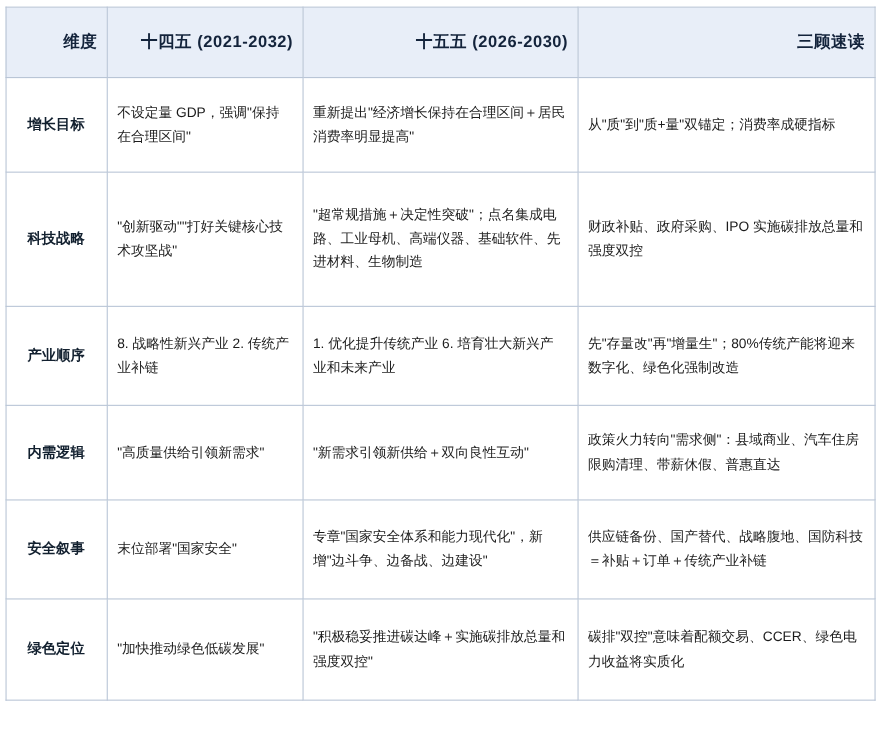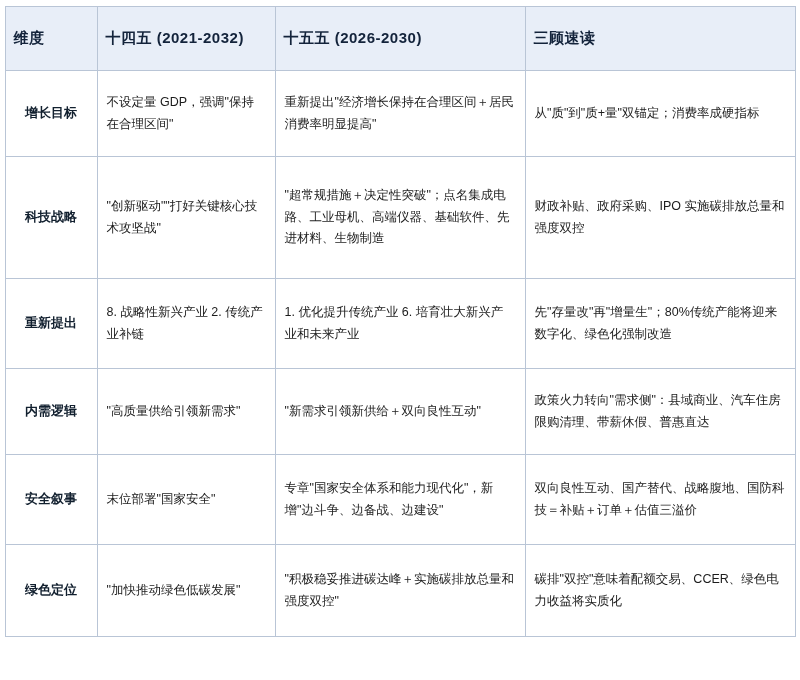--- a/index.html
+++ b/index.html
@@ -28,21 +28,21 @@
   table.compare th,
   table.compare td {
     border: 1px solid #b9c5d6;
     vertical-align: middle;
     box-sizing: border-box;
   }
   table.compare thead th {
     background: #e8eef8;
     font-size: 15px;
     font-weight: bold;
-    text-align: left;
+    text-align: right;
     height: 64px;
     padding: 6px 8px;
     letter-spacing: 0.5px;
     color: #13233b;
   }
   col.c0 { width: 92px; }
   col.c1 { width: 178px; }
   col.c2 { width: 250px; }
   col.c3 { width: 270px; }
 
@@ -92,36 +92,36 @@
         <td>重新提出"经济增长保持在合理区间＋居民消费率明显提高"</td>
         <td>从"质"到"质+量"双锚定；消费率成硬指标</td>
       </tr>
       <tr class="r1">
         <td class="dim">科技战略</td>
         <td>"创新驱动""打好关键核心技术攻坚战"</td>
         <td>"超常规措施＋决定性突破"；点名集成电路、工业母机、高端仪器、基础软件、先进材料、生物制造</td>
         <td>财政补贴、政府采购、IPO 实施碳排放总量和强度双控</td>
       </tr>
       <tr class="r2">
-        <td class="dim">重新提出</td>
+        <td class="dim">产业顺序</td>
         <td>8. 战略性新兴产业 2. 传统产业补链</td>
         <td>1. 优化提升传统产业 6. 培育壮大新兴产业和未来产业</td>
         <td>先"存量改"再"增量生"；80%传统产能将迎来数字化、绿色化强制改造</td>
       </tr>
       <tr class="r3">
         <td class="dim">内需逻辑</td>
         <td>"高质量供给引领新需求"</td>
         <td>"新需求引领新供给＋双向良性互动"</td>
         <td>政策火力转向"需求侧"：县域商业、汽车住房限购清理、带薪休假、普惠直达</td>
       </tr>
       <tr class="r4">
         <td class="dim">安全叙事</td>
         <td>末位部署"国家安全"</td>
         <td>专章"国家安全体系和能力现代化"，新增"边斗争、边备战、边建设"</td>
-        <td>双向良性互动、国产替代、战略腹地、国防科技＝补贴＋订单＋估值三溢价</td>
+        <td>供应链备份、国产替代、战略腹地、国防科技＝补贴＋订单＋传统产业补链</td>
       </tr>
       <tr class="r5">
         <td class="dim">绿色定位</td>
         <td>"加快推动绿色低碳发展"</td>
         <td>"积极稳妥推进碳达峰＋实施碳排放总量和强度双控"</td>
         <td>碳排"双控"意味着配额交易、CCER、绿色电力收益将实质化</td>
       </tr>
     </tbody>
   </table>
 </div>

